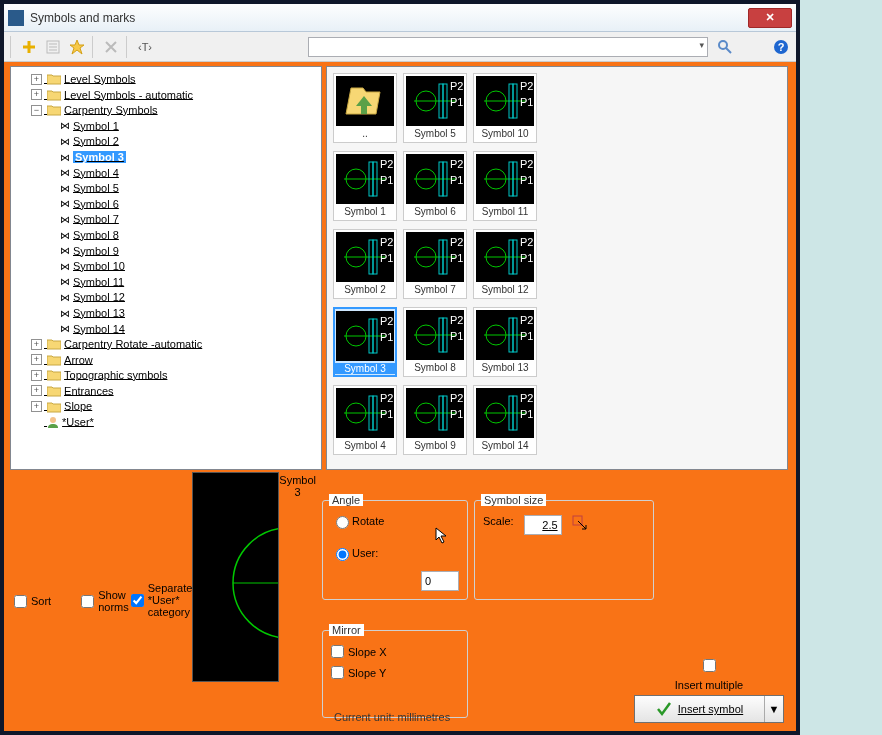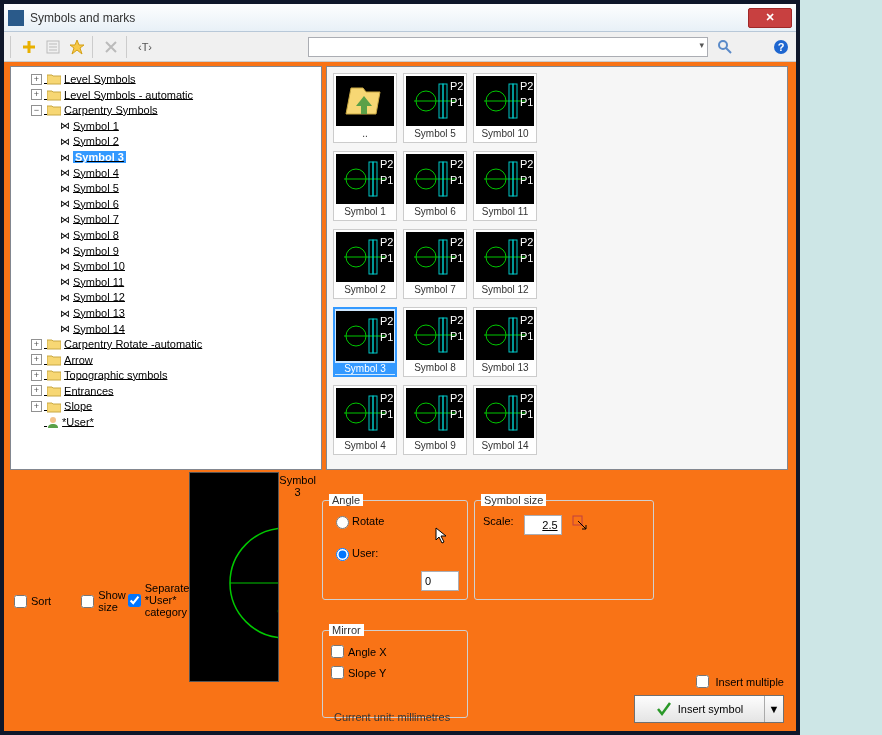--- a/index.html
+++ b/index.html
@@ -43,23 +43,23 @@
 .group { border:1px solid #d0d0d0; border-radius:3px; padding:6px 8px 10px 8px; position:relative;margin-top:24px;}
 .group .gt { position:absolute; top:-7px; left:6px; background:#fff; padding:0 3px; color:#333;}
 .radio { display:flex; align-items:center; gap:0; margin:6px 0;}
 .angleinput { width:38px; height:20px; border:1px solid #abadb3; padding:0 3px; margin-left:30px;}
 .rightbot { width:180px; padding-top:4px;}
 .scalebox { display:flex; gap:10px; margin-top:8px;}
 .scaleinput { width:38px; height:20px; border:1px solid #abadb3; padding:0 3px; text-align:right;text-decoration:underline;}
 .footer { position:absolute; bottom:8px; left:330px; right:10px; display:flex; align-items:flex-end;}
 .unit { color:#333;}
 .insertarea { position:absolute; right:12px; bottom:8px; text-align:right;}
-.insmulti { display:flex; align-items:center; gap:4px; justify-content:flex-end; margin-bottom:4px;}
+.insmulti { display:flex; align-items:center; gap:4px; justify-content:flex-end; margin-bottom:4px;flex-direction:column;}
 .insertbtn { display:inline-flex; border:1px solid #707070; height:28px; background:linear-gradient(#fdfdfd,#e4e4e4);}
-.insertbtn .main { width:130px; display:flex; align-items:center; justify-content:center; gap:6px; border-right:1px solid #aaa;}
+.insertbtn .main { width:130px; display:flex; align-items:center; justify-content:center; gap:6px; border-right:1px solid #aaa;text-decoration:underline;}
 .insertbtn .dd { width:18px; display:flex; align-items:center; justify-content:center;}
 svg { display:block;}
 .cursor { position:absolute; pointer-events:none;}
 </style>
 </head>
 <body>
 
 <div class="window">
   <div class="titlebar">
     <div class="icon"></div>
@@ -376,21 +376,21 @@
 
   <div class="bottom">
     <div class="leftbot">
       <div class="opts">
         <label class="chk">
             <input type="checkbox" id="cb-sort" style="">
             <span>Sort</span>
           </label>
         <label class="chk">
             <input type="checkbox" id="cb-norms" style="">
-            <span>Show size</span>
+            <span>Show norms</span>
           </label>
       </div>
       <label class="chk" style="padding:0 0 4px 2px">
           <input type="checkbox" id="cb-sep" checked="" style="">
           <span>Separate *User* category</span>
         </label>
       <div class="preview">
         <svg width="300" height="210">
           <rect width="300" height="210" fill="#000"></rect>
           <circle cx="95" cy="110" r="55" fill="none" stroke="#00c800" stroke-width="1.5"></circle>
@@ -423,21 +423,21 @@
         <label class="radio" style="margin-top:16px">
             <input type="radio" name="ang" id="r-ang" checked="" style="">
             <span>User:</span>
           </label>
         <input class="angleinput" style="position: absolute; right: 8px; bottom: 8px;" value="0">
       </div>
       <div class="group" style="height:88px">
         <span class="gt">Mirror</span>
         <label class="chk" style="margin:8px 0">
             <input type="checkbox" id="cb-mx" style="">
-            <span>Angle X</span>
+            <span>Slope X</span>
           </label>
         <label class="chk" style="margin:8px 0">
             <input type="checkbox" id="cb-my" style="">
             <span>Slope Y</span>
           </label>
       </div>
     </div>
 
     <div class="rightbot">
       <div class="group" style="height:100px">

